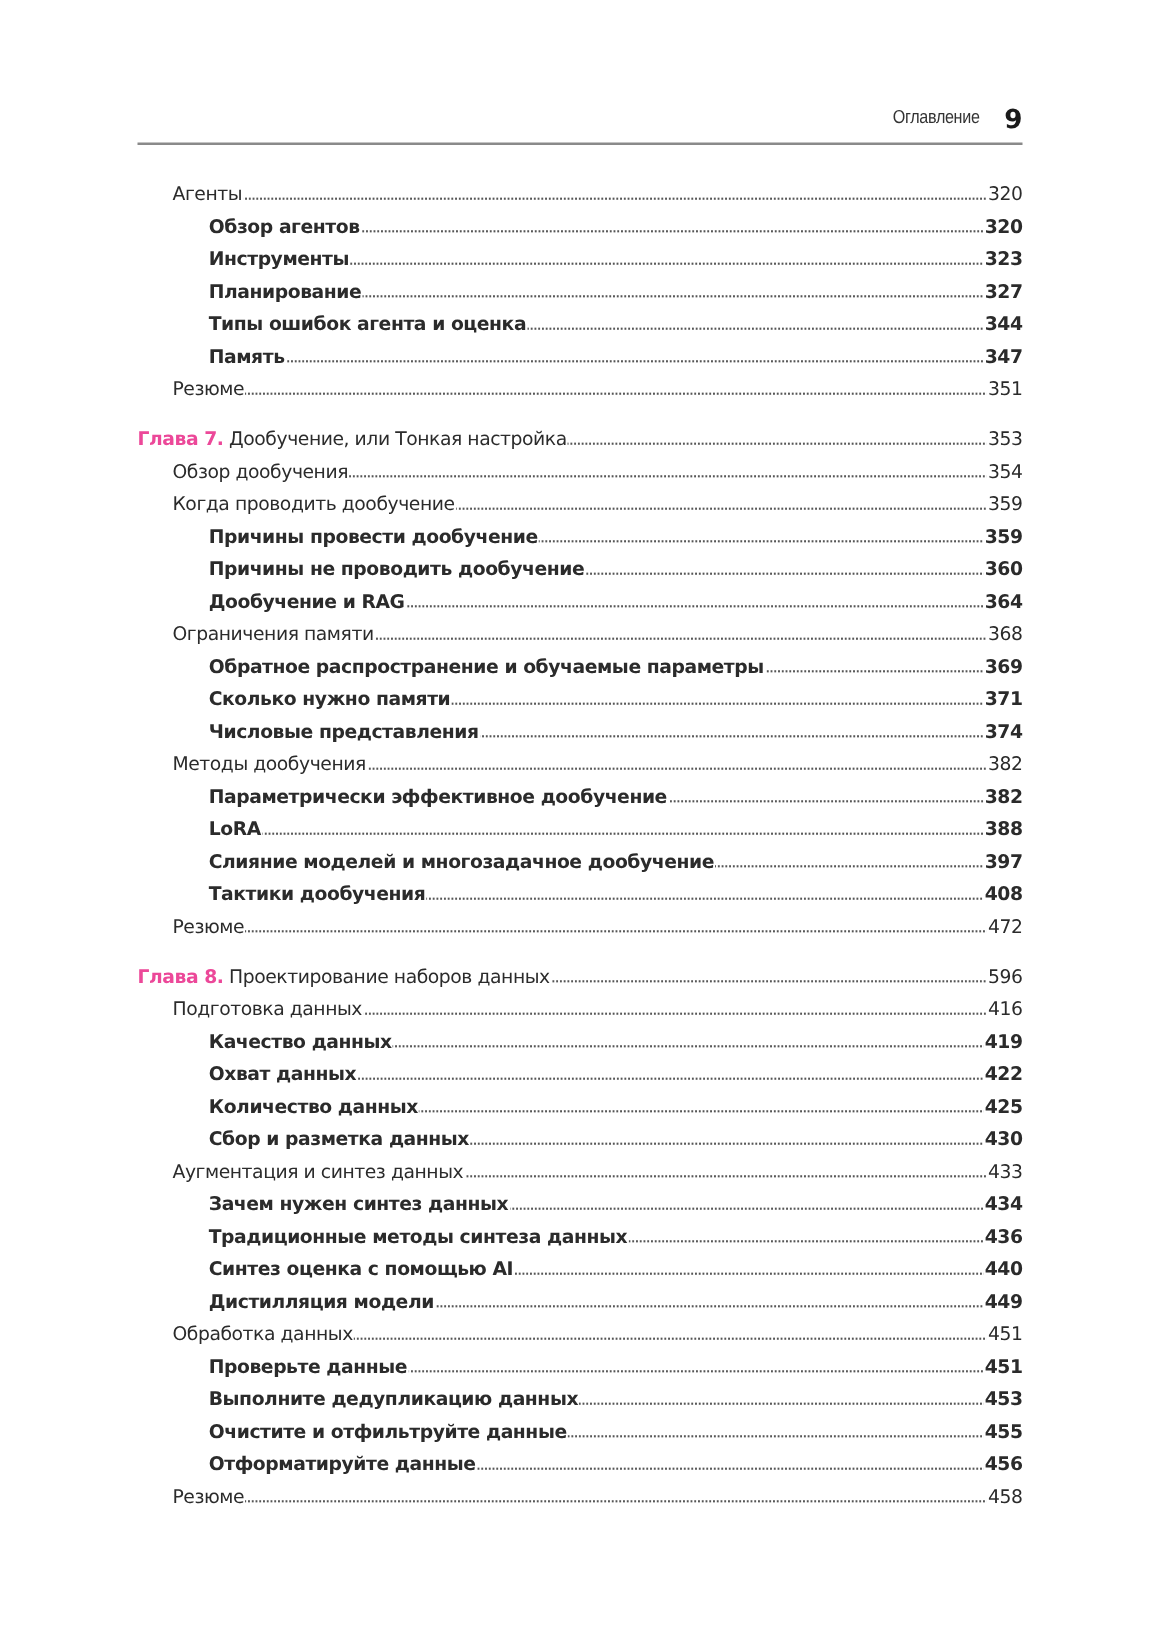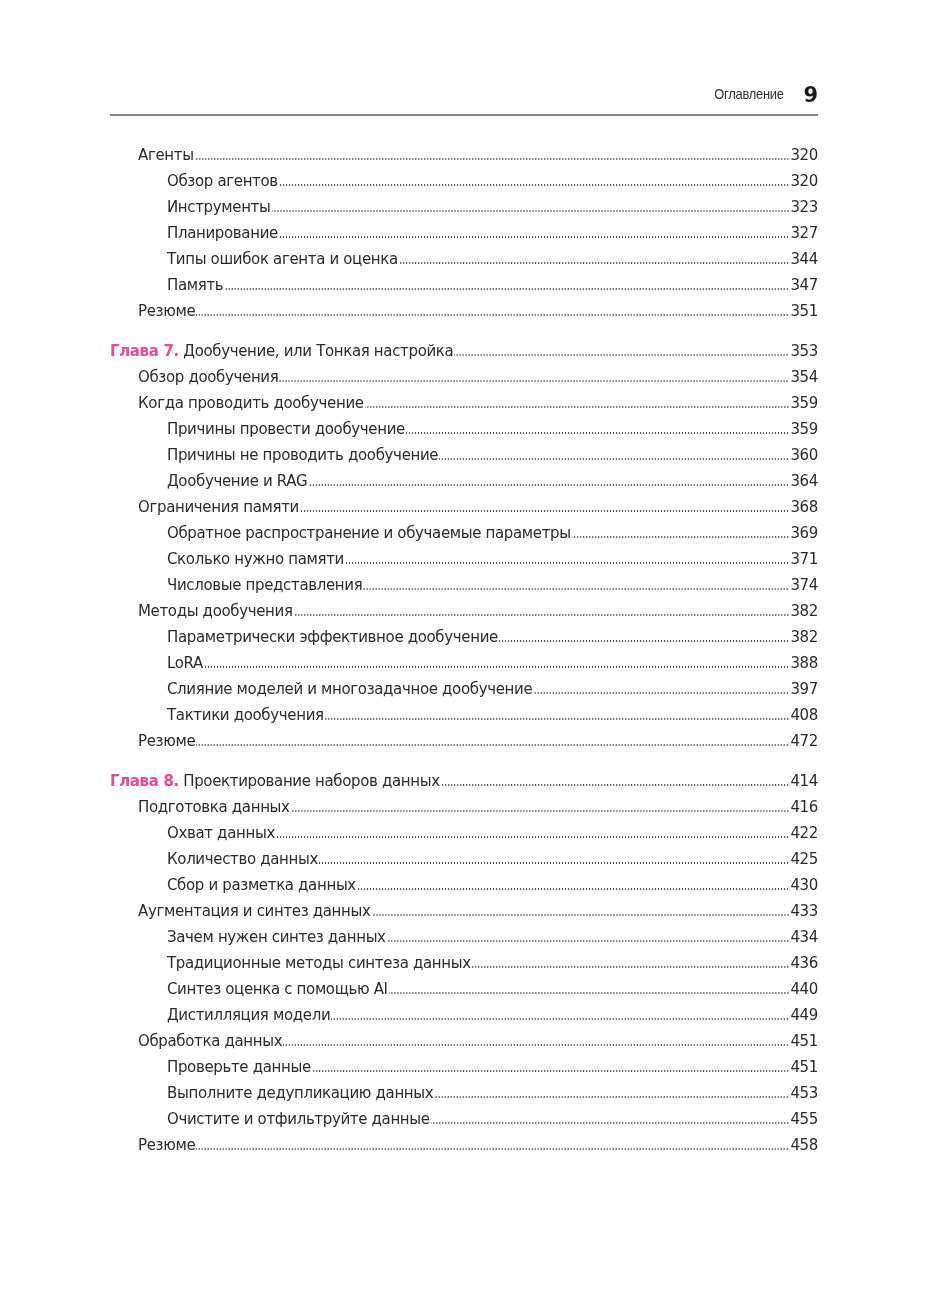--- a/index.html
+++ b/index.html
@@ -28,21 +28,21 @@
   }
   .toc {
     position: absolute; left: 110px; width: 708px; top: 142px;
   }
   .toc-row {
     display: flex; align-items: center; height: 26px;
     font-size: 15px; line-height: 26px; color: #2b2b2b;
     white-space: nowrap; letter-spacing: -0.35px;
   }
   .toc-row.lvl-1 { padding-left: 28px; }
-  .toc-row.lvl-2 { padding-left: 57px; }
+  .toc-row.lvl-2 { padding-left: 57px; font-weight: bold; }
   .toc-row.chapter { margin-top: 14px; }
   .toc-title { flex: 0 0 auto; }
   .toc-title b { font-weight: bold; color: #ec4899; }
   .leader {
     flex: 1 1 auto; margin: 0 1px; height: 1px; align-self: flex-end;
     margin-bottom: 8px;
     background-image: radial-gradient(circle, #444 0.7px, transparent 0.9px);
     background-size: 3px 2px; background-repeat: repeat-x;
     background-position: right center;
     min-width: 10px; height: 2px;
@@ -170,28 +170,33 @@
       <span class="toc-page">408</span>
     </div>
     <div class="toc-row lvl-1">
       <span class="toc-title"><span>Резюме</span></span>
       <span class="leader"></span>
       <span class="toc-page">472</span>
     </div>
     <div class="toc-row lvl-0 chapter">
       <span class="toc-title"><b>Глава 8.</b> <span>Проектирование наборов данных</span></span>
       <span class="leader"></span>
-      <span class="toc-page">414</span>
+      <span class="toc-page">596</span>
     </div>
     <div class="toc-row lvl-1">
       <span class="toc-title"><span>Подготовка данных</span></span>
       <span class="leader"></span>
       <span class="toc-page">416</span>
     </div>
     <div class="toc-row lvl-2">
+      <span class="toc-title"><span>Качество данных</span></span>
+      <span class="leader"></span>
+      <span class="toc-page">419</span>
+    </div>
+    <div class="toc-row lvl-2">
       <span class="toc-title"><span>Охват данных</span></span>
       <span class="leader"></span>
       <span class="toc-page">422</span>
     </div>
     <div class="toc-row lvl-2">
       <span class="toc-title"><span>Количество данных</span></span>
       <span class="leader"></span>
       <span class="toc-page">425</span>
     </div>
     <div class="toc-row lvl-2">
@@ -236,19 +241,24 @@
     </div>
     <div class="toc-row lvl-2">
       <span class="toc-title"><span>Выполните дедупликацию данных</span></span>
       <span class="leader"></span>
       <span class="toc-page">453</span>
     </div>
     <div class="toc-row lvl-2">
       <span class="toc-title"><span>Очистите и отфильтруйте данные</span></span>
       <span class="leader"></span>
       <span class="toc-page">455</span>
+    </div>
+    <div class="toc-row lvl-2">
+      <span class="toc-title"><span>Отформатируйте данные</span></span>
+      <span class="leader"></span>
+      <span class="toc-page">456</span>
     </div>
     <div class="toc-row lvl-1">
       <span class="toc-title"><span>Резюме</span></span>
       <span class="leader"></span>
       <span class="toc-page">458</span>
     </div>
   </div>
 
 </body></html>

